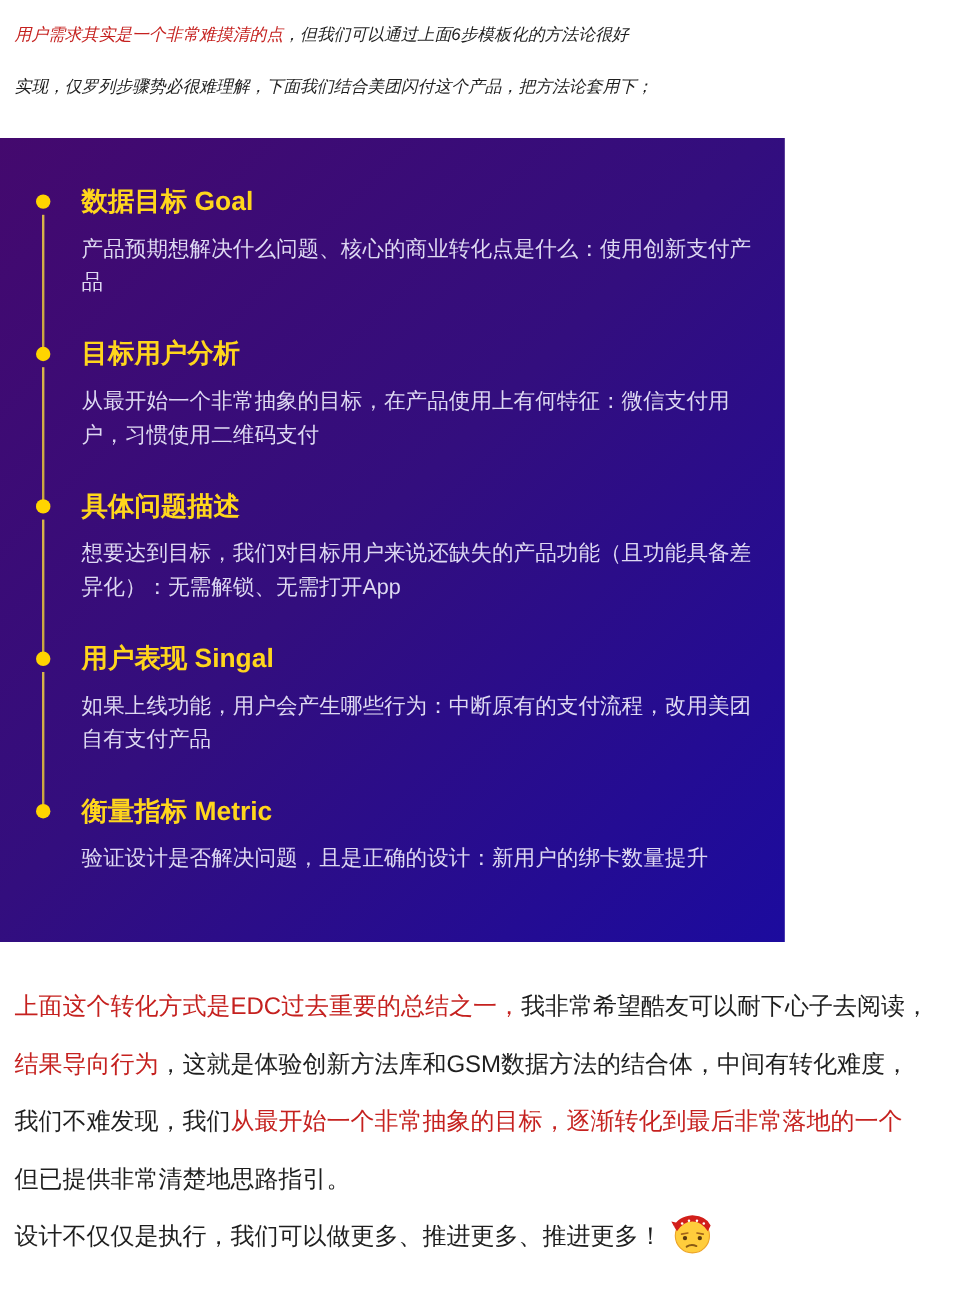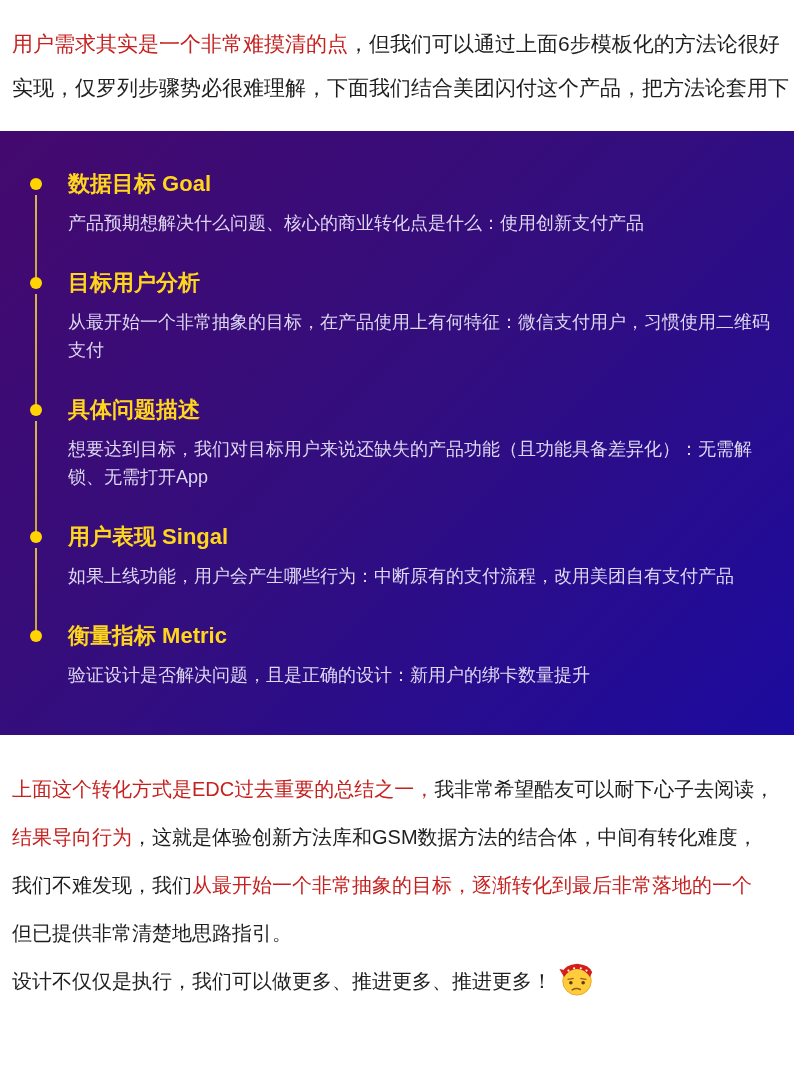--- a/index.html
+++ b/index.html
@@ -17,47 +17,48 @@
     background:#ffffff;
     font-family:"Liberation Sans","DejaVu Sans",sans-serif;
     color:var(--ink);
     overflow-x:hidden;
   }
   
   .para-block{
     padding:0 12px;
   }
   .intro{
-    padding-top:22px;
-    font-size:21px;
+    padding-top:6px;
+    font-size:14px;
     line-height:44px;
+    font-style:italic;
   }
   .outro{
     margin-top:30px;
     font-size:20px;
     line-height:48px;
   }
   .txt-line{
     white-space:nowrap;
   }
   .red{color:var(--red);}
   .blk{color:var(--ink);}
   
   .card{
     margin-top:21px;
-    width:794px;
+    width:654px;
     background:linear-gradient(135deg,#44096e 0%,#330e7e 48%,#1c0b9e 100%);
     padding:40px 20px 46px 28px;
   }
   .t-item{
     position:relative;
     padding-left:40px;
     margin-bottom:33px;
   }
-  .t-item:last-child{margin-bottom:0;}
+  .t-item:last-child{margin-bottom:10px;}
   .t-dot{
     position:absolute;
     left:2px;
     top:7px;
     width:12px;
     height:12px;
     border-radius:50%;
     background:var(--yellow);
   }
   .t-item:not(:last-child)::before{

